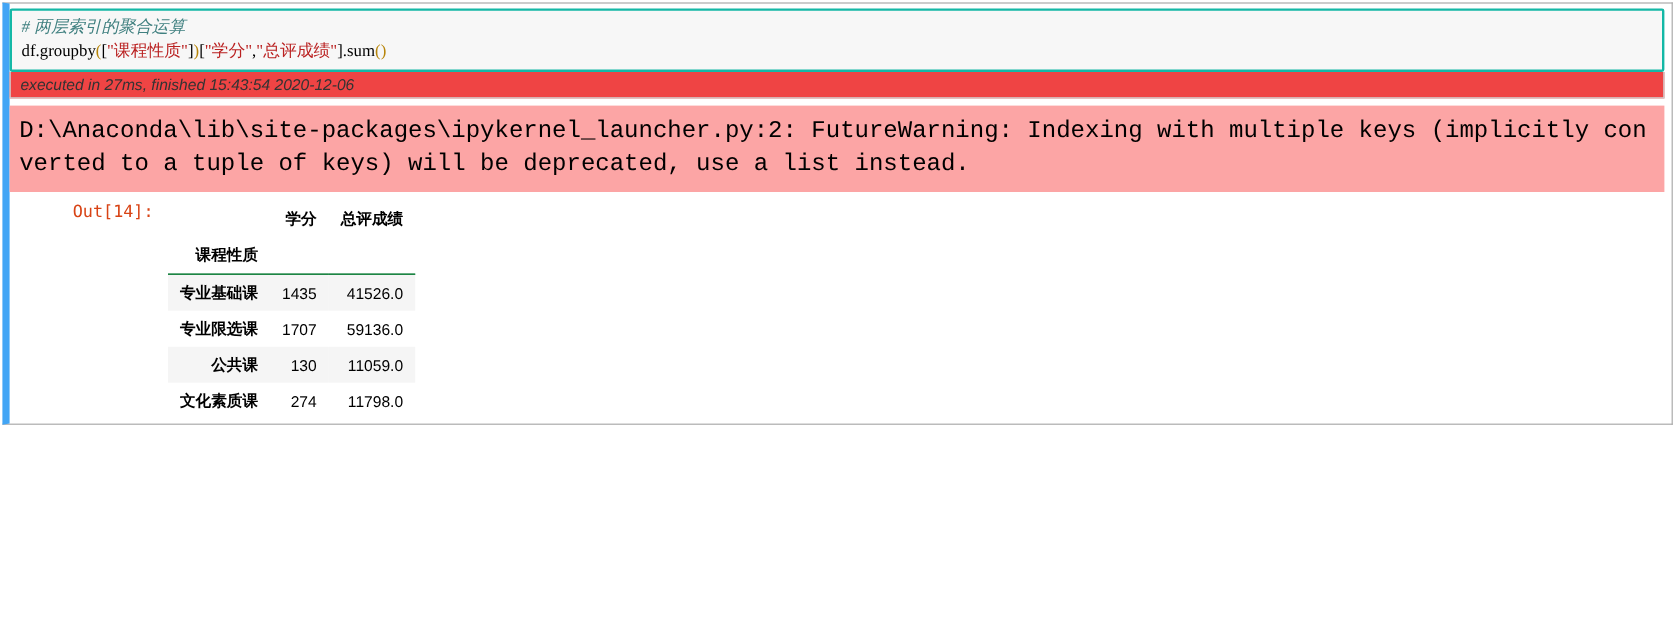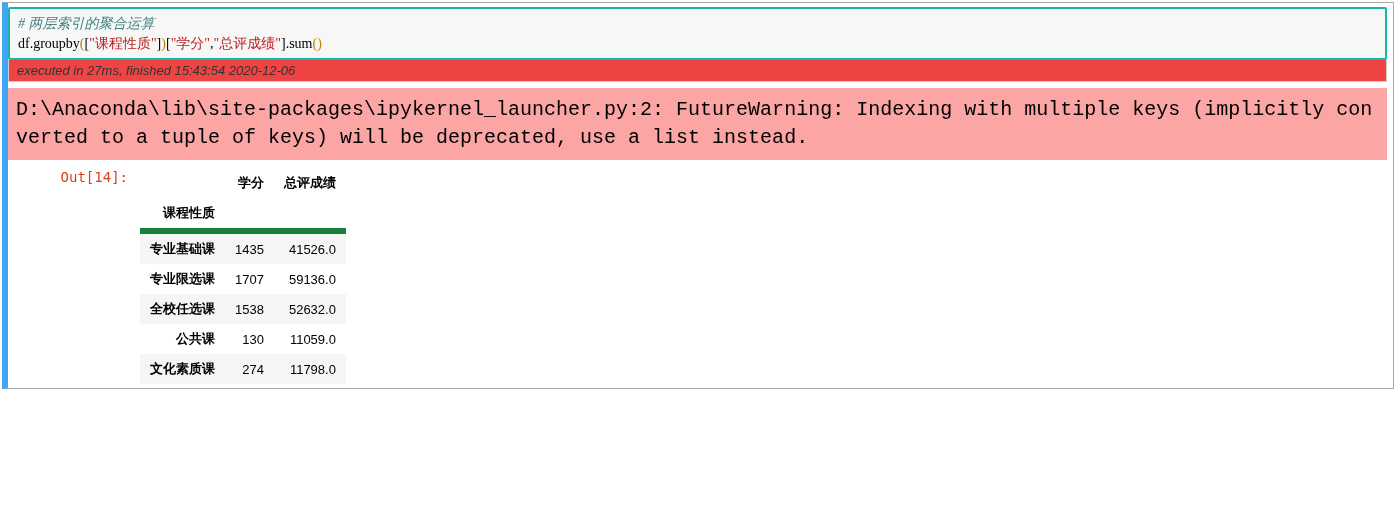--- a/index.html
+++ b/index.html
@@ -80,21 +80,21 @@
     border: none;
   }
   .dataframe thead th {
     font-weight: bold;
     border-bottom: 1px solid #000;
   }
   .dataframe thead tr:first-child th {
     border-bottom: none;
   }
   .dataframe thead tr:nth-child(2) th {
-    border-bottom: 6px solid #15803d;
+    border-bottom: 1px solid #15803d;
   }
   .dataframe tbody th {
     font-weight: bold;
     text-align: right;
   }
   .dataframe tbody tr:nth-child(odd) { background: #f5f5f5; }
   .dataframe tbody tr:nth-child(even) { background: #fff; }
 </style>
 </head>
 <body>
@@ -133,25 +133,20 @@
             <th>专业基础课</th>
             <td>1435</td>
             <td>41526.0</td>
           </tr>
           <tr>
             <th>专业限选课</th>
             <td>1707</td>
             <td>59136.0</td>
           </tr>
           <tr>
-            <th>全校任选课</th>
-            <td>1538</td>
-            <td>52632.0</td>
-          </tr>
-          <tr>
             <th>公共课</th>
             <td>130</td>
             <td>11059.0</td>
           </tr>
           <tr>
             <th>文化素质课</th>
             <td>274</td>
             <td>11798.0</td>
           </tr>
         </tbody>

